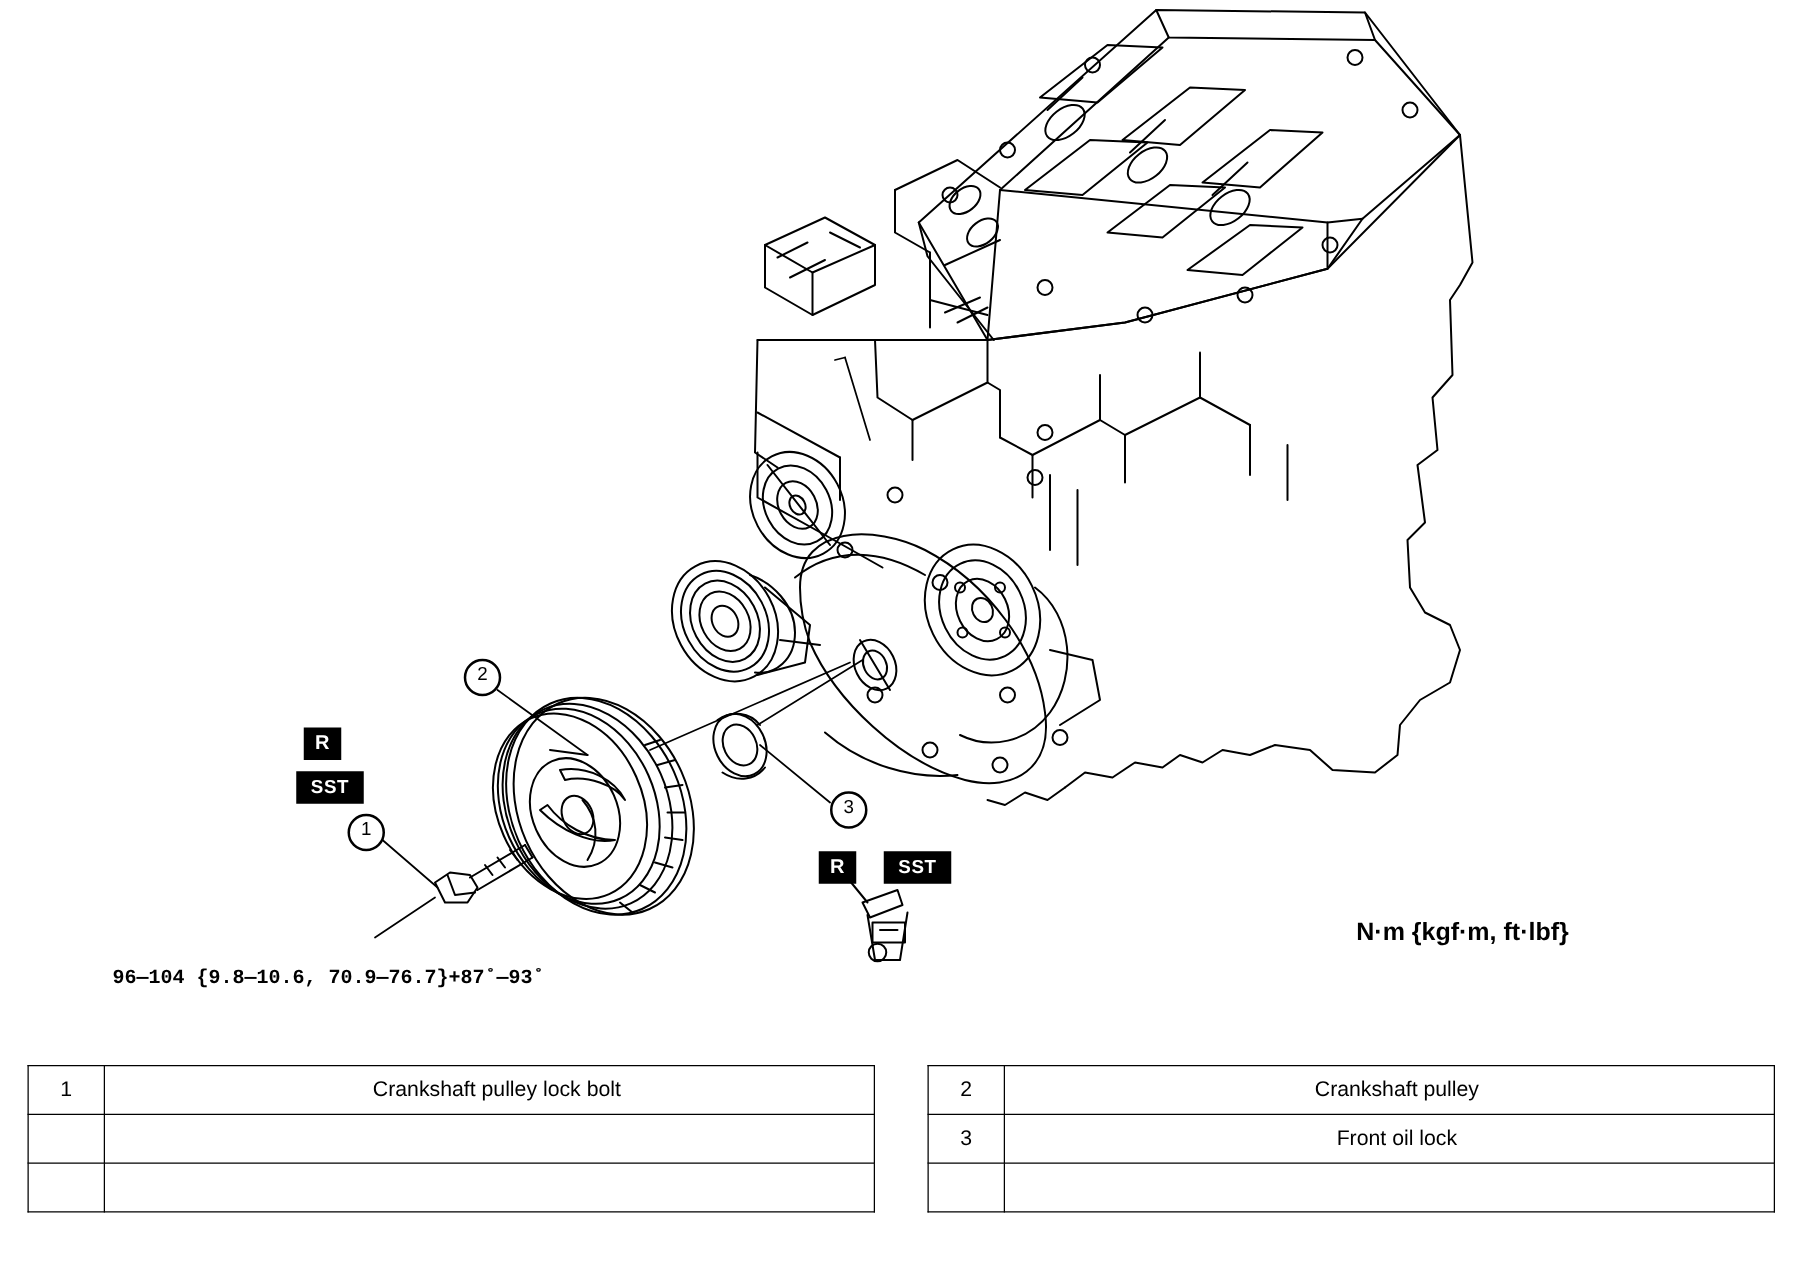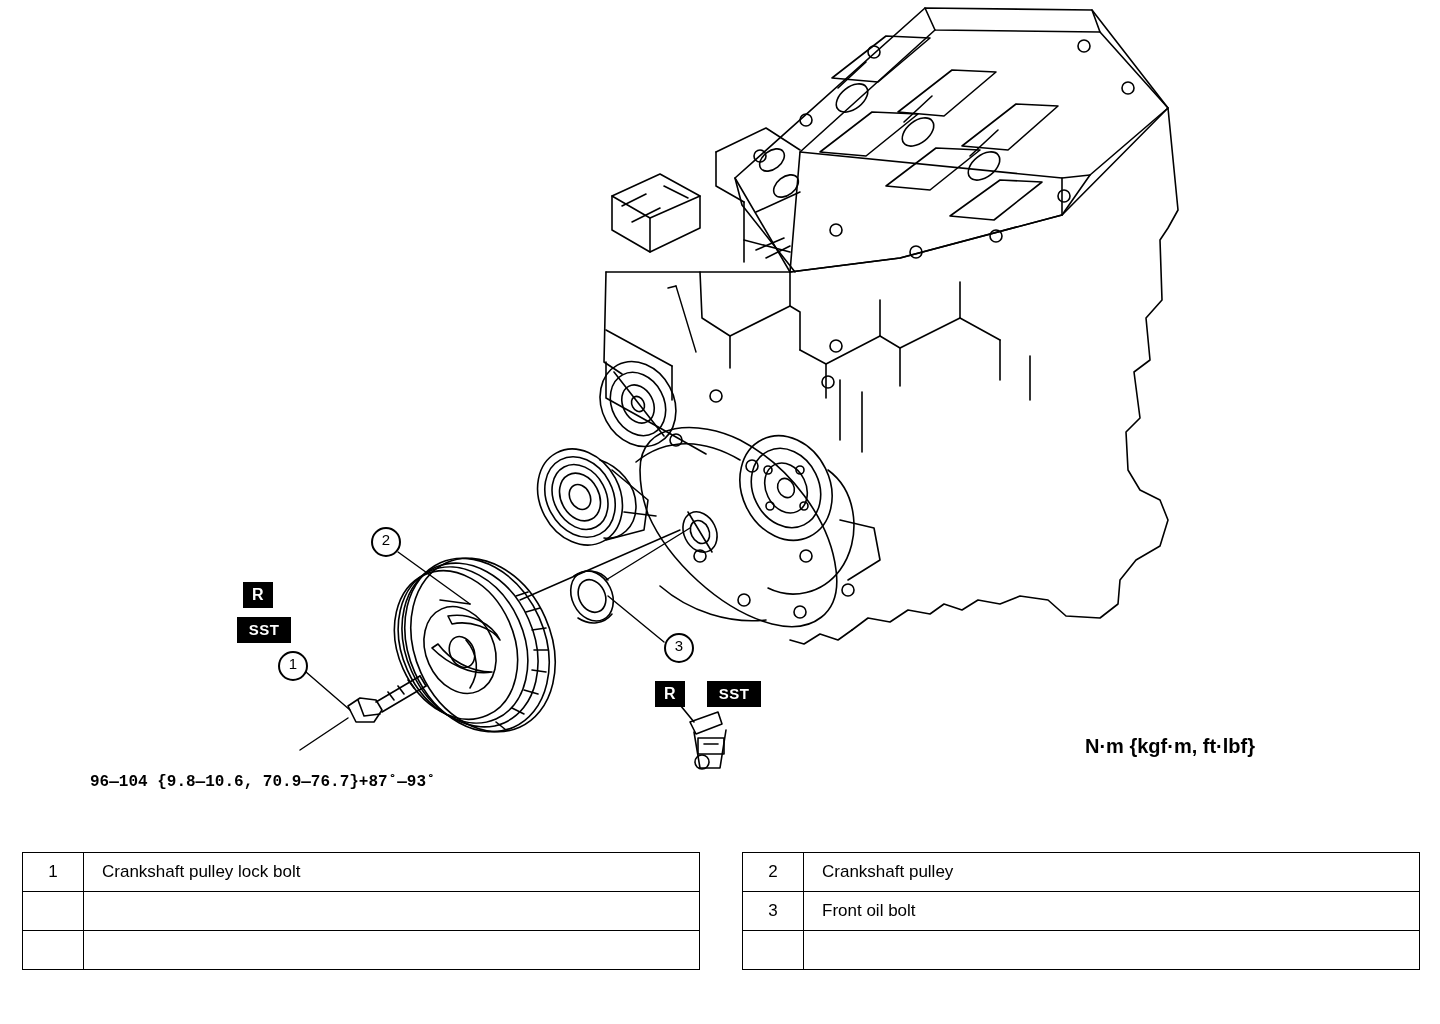--- a/index.html
+++ b/index.html
@@ -100,21 +100,21 @@
     height: 38px;
     font-size: 17px;
     padding: 0 6px;
     vertical-align: middle;
   }
   .parts-table td.num {
     width: 48px;
     text-align: center;
   }
   .parts-table td.label {
-    text-align: left;
+    text-align: center;
     padding-left: 18px;
   }
   #table-left {
     left: 22px;
     top: 852px;
     width: 678px;
   }
   #table-right {
     left: 742px;
     top: 852px;
@@ -371,20 +371,20 @@
 </table>
 
 <table class="parts-table" id="table-right">
   <tbody>
     <tr>
       <td class="num">2</td>
       <td class="label">Crankshaft pulley</td>
     </tr>
     <tr>
       <td class="num">3</td>
-      <td class="label">Front oil bolt</td>
+      <td class="label">Front oil lock</td>
     </tr>
     <tr class="empty-row">
       <td class="num"></td>
       <td class="label"></td>
     </tr>
   </tbody>
 </table>
 
 </body></html>

